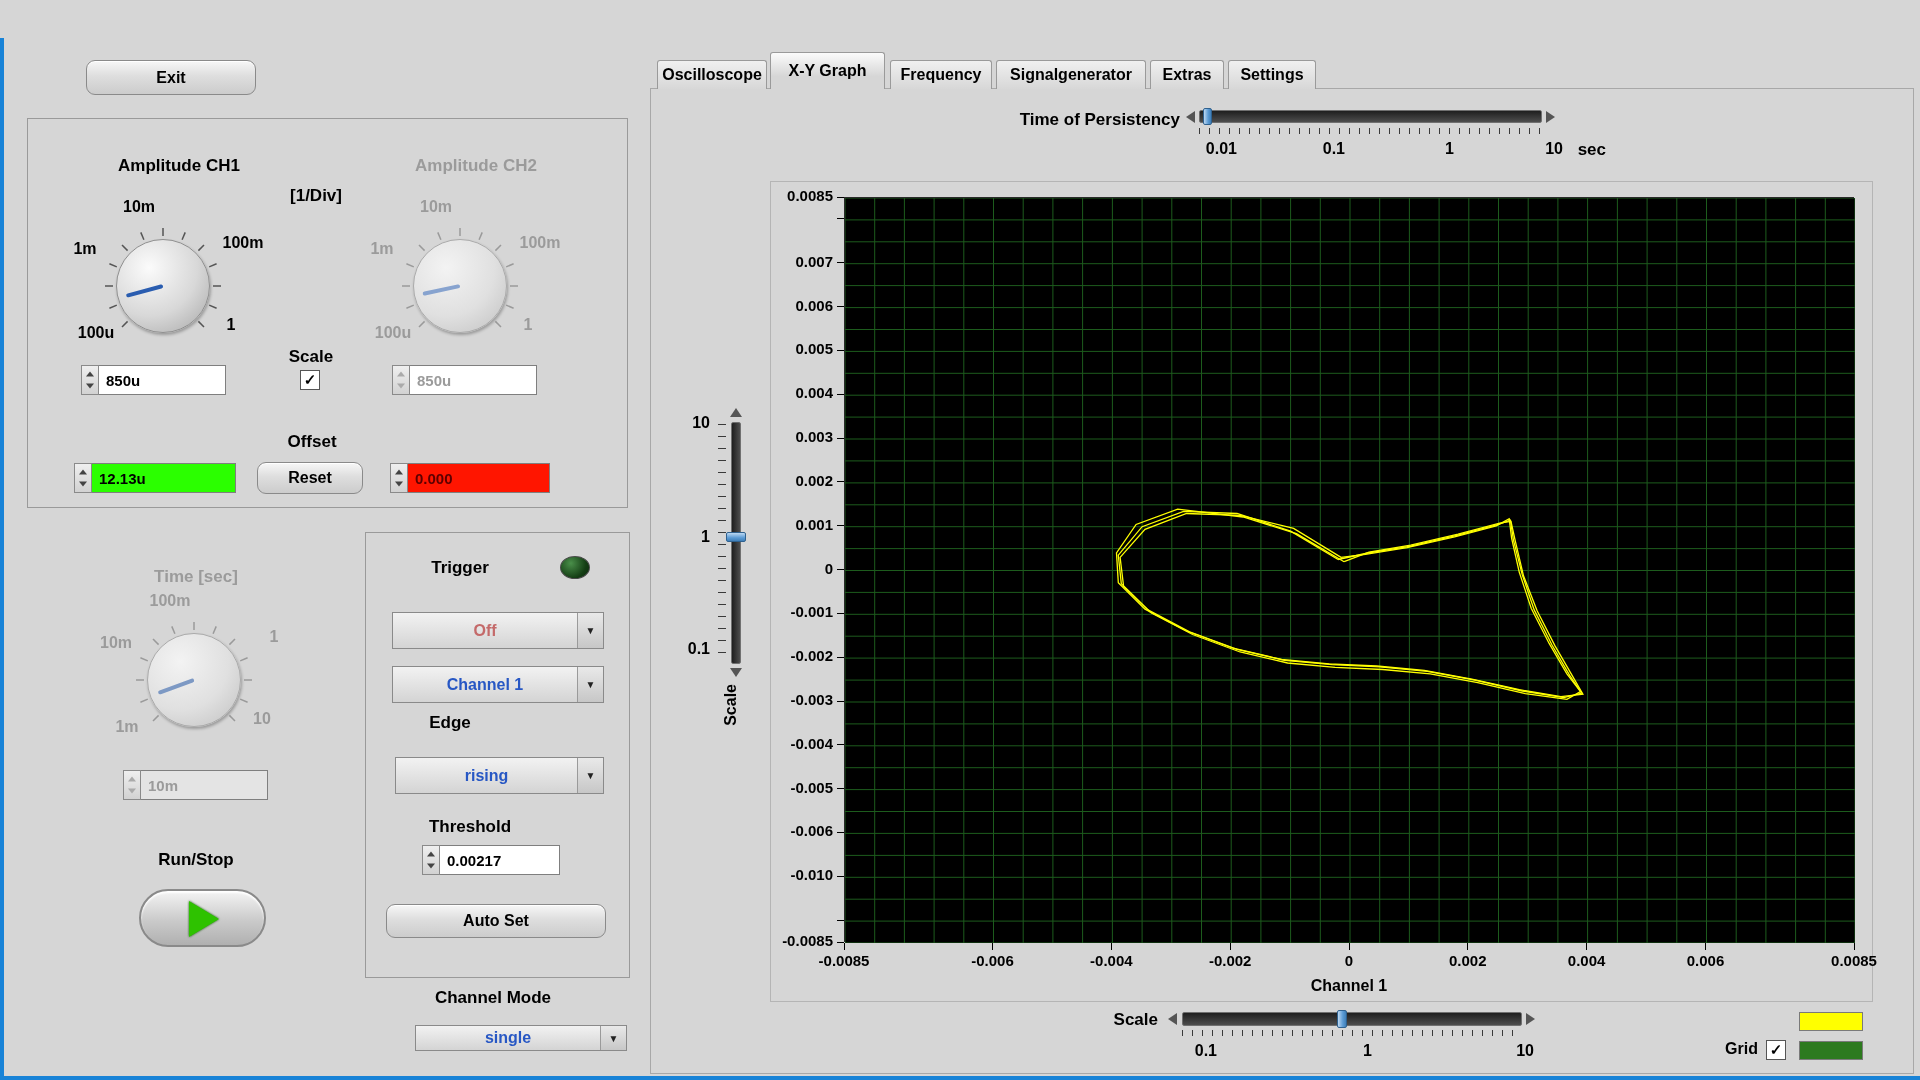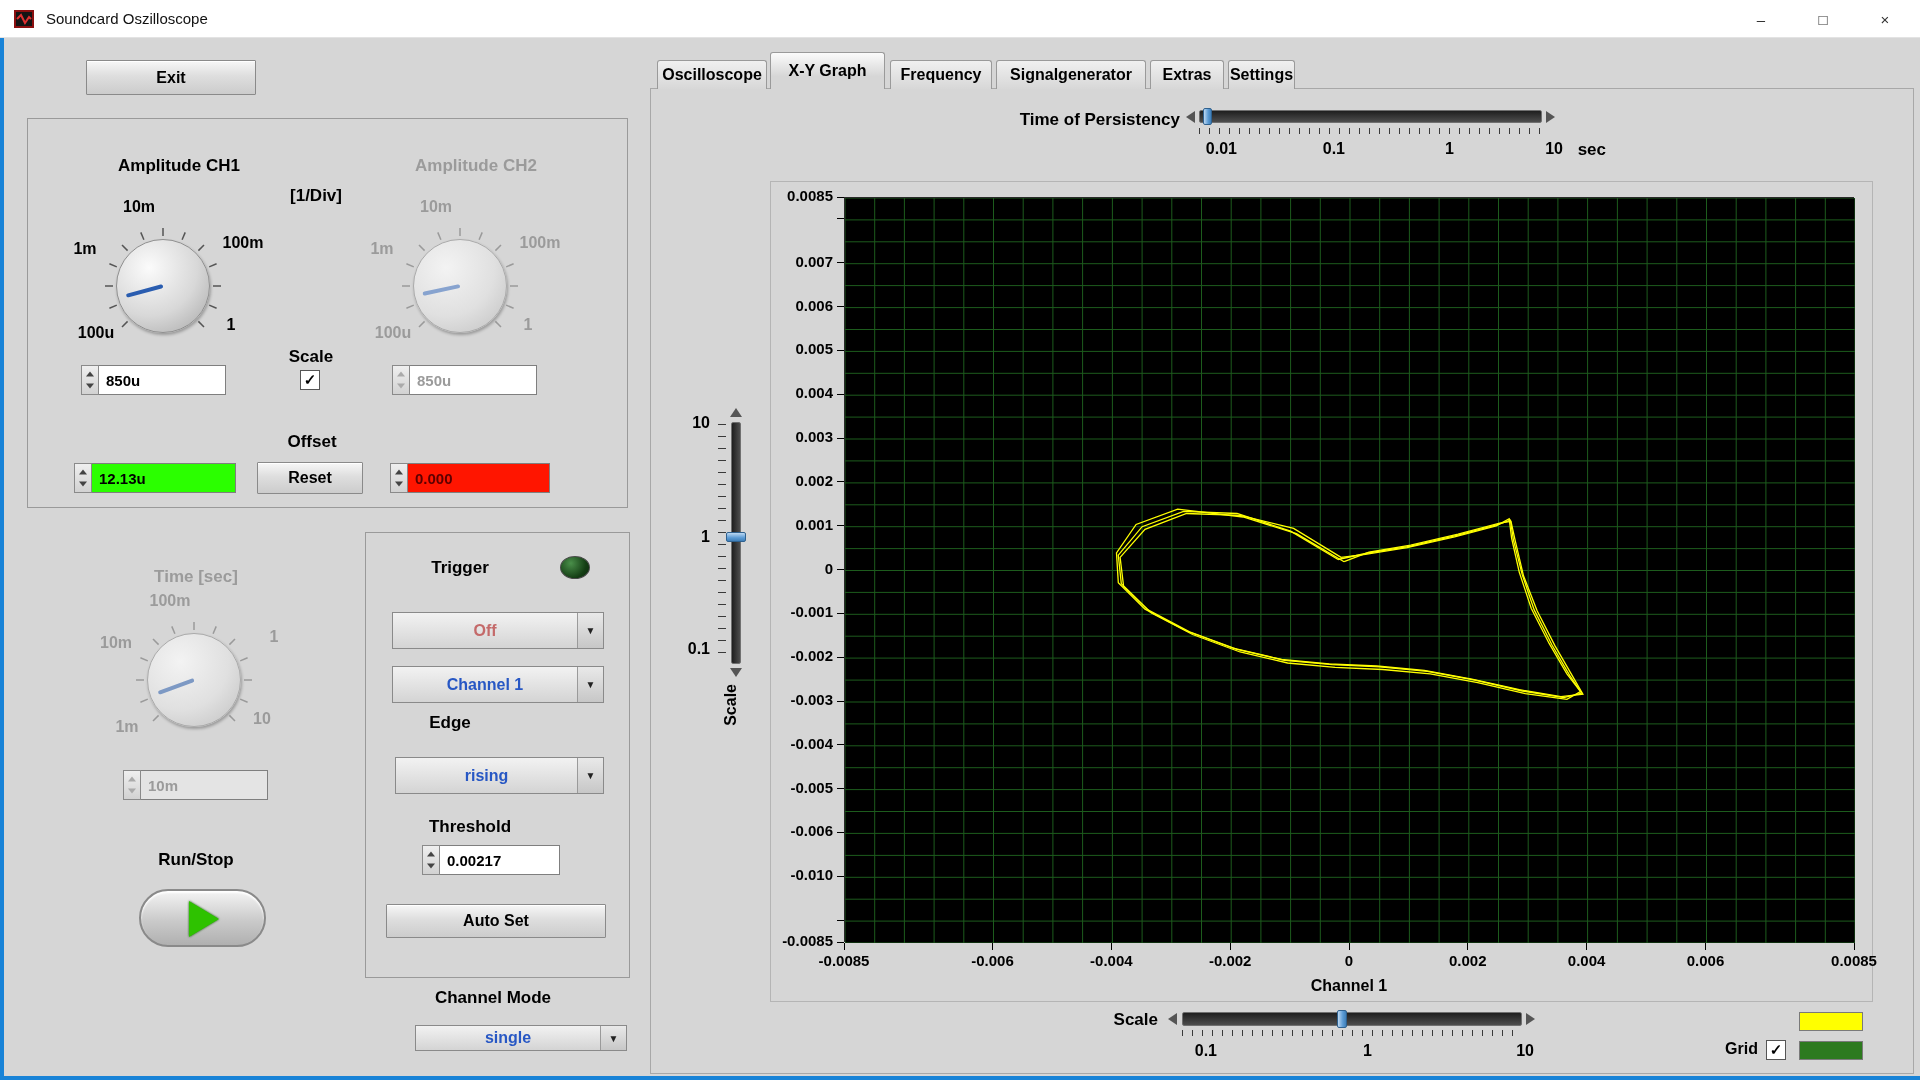--- a/index.html
+++ b/index.html
@@ -10,21 +10,21 @@
   .wbtn{position:absolute;top:0;width:62px;height:38px;display:flex;align-items:center;justify-content:center;font-size:15px;color:#333}
   .appicon{position:absolute;left:12px;top:7px}
   .edge-l{position:absolute;left:0;top:38px;width:4px;height:1042px;background:#1883d7;z-index:9}
   .edge-b{position:absolute;left:0;top:1076px;width:1920px;height:4px;background:#1883d7;z-index:9}
 
   .lb{position:absolute;font-weight:bold;font-size:17px;text-align:center;color:#000}
   .dis{color:#9b9b9b}
   .panel{position:absolute;border:1px solid #9a9a9a;background:transparent}
 
   .btn{position:absolute;display:flex;align-items:center;justify-content:center;font-weight:bold;font-size:16px;color:#000;
-       background:linear-gradient(#f7f7f7,#dedede 45%,#cccccc);border:1px solid #8a8a8a;border-radius:1px;box-shadow:inset 0 1px 0 #ffffff}
+       background:linear-gradient(#f7f7f7,#dedede 45%,#cccccc);border:1px solid #8a8a8a;border-radius:9px;box-shadow:inset 0 1px 0 #ffffff}
 
   .vc{position:absolute;display:flex;height:30px}
   .spin{width:18px;display:flex;flex-direction:column;border:1px solid #8a8a8a;background:linear-gradient(#efefef,#d2d2d2)}
   .spin i{flex:1;position:relative}
   .spin i.up::after{content:'';position:absolute;left:50%;top:55%;transform:translate(-50%,-50%);border:4px solid transparent;border-bottom:5px solid #444;border-top:0}
   .spin i.dn::after{content:'';position:absolute;left:50%;top:45%;transform:translate(-50%,-50%);border:4px solid transparent;border-top:5px solid #444;border-bottom:0}
   .spin.dis i.up::after{border-bottom-color:#aaa}
   .spin.dis i.dn::after{border-top-color:#aaa}
   .field{flex:1;background:#fff;border:1px solid #7f7f7f;border-left:none;display:flex;align-items:center;padding-left:7px;font-size:15px;font-weight:600;color:#000}
   .field.dis{background:#e4e4e4;color:#9b9b9b}
@@ -79,33 +79,20 @@
   .ytick{position:absolute;left:66px;width:7px;height:1px;background:#000}
   .xlab{position:absolute;top:770px;width:80px;text-align:center;font-weight:bold;font-size:15px;color:#000}
   .xtick{position:absolute;top:761px;height:7px;width:1px;background:#000}
   .sw{position:absolute;border:1px solid #7a7a7a}
 </style>
 </head>
 <body>
 
 <div class="window">
 
-  <div class="titlebar">
-    <span class="appicon">
-      <svg width="24" height="24">
-          <rect x="2" y="3" width="20" height="18" fill="#8a0f0f"></rect>
-          <rect x="4" y="5" width="16" height="14" fill="#141414"></rect>
-          <polyline points="5,12 9,8 13,16 17,10 19,12" stroke="#e03030" fill="none" stroke-width="2"></polyline>
-        </svg>
-    </span>
-    <span class="apptitle">Soundcard Oszilloscope</span>
-    <div class="wbtn" style="left:1730px">–</div>
-    <div class="wbtn" style="left:1792px">□</div>
-    <div class="wbtn" style="left:1854px">×</div>
-  </div>
   <div class="edge-l"></div>
   <div class="edge-b"></div>
 
   <div class="btn" style="left:86px;top:60px;width:170px;height:35px">Exit</div>
 
   <div class="panel" style="left:27px;top:118px;width:601px;height:390px"></div>
   <div class="lb" style="left:79px;top:156px;width:200px">Amplitude CH1</div>
   <div class="lb" style="left:266px;top:186px;width:100px">[1/Div]</div>
   <div class="lb dis" style="left:376px;top:156px;width:200px">Amplitude CH2</div>
 
@@ -265,21 +252,21 @@
     <span class="txt txt-blue">single</span>
     <span class="arr">▼</span>
   </div>
 
   <div class="tabpage"></div>
   <div class="tab" style="left:657px;width:110px">Oscilloscope</div>
   <div class="tab active" style="left:770px;width:115px">X-Y Graph</div>
   <div class="tab" style="left:890px;width:102px">Frequency</div>
   <div class="tab" style="left:996px;width:150px">Signalgenerator</div>
   <div class="tab" style="left:1150px;width:74px">Extras</div>
-  <div class="tab" style="left:1228px;width:67px">Settings</div>
+  <div class="tab" style="left:1228px;width:88px">Settings</div>
 
   <div class="lb" style="left:950px;top:110px;width:230px;text-align:right">Time of Persistency</div>
   <div class="tri l" style="left:1186px;top:111px"></div>
   <div class="track-h" style="left:1199px;top:110px;width:343px;height:13px"></div>
   <div class="thumb" style="left:1203px;top:108px;width:9px;height:17px"></div>
   <div class="tri r" style="left:1546px;top:111px"></div>
   <div class="ticks-h" style="left:1199px;top:128px;width:343px;height:6px"></div>
   <div class="slab" style="left:1177px;top:140px;width:60px">0.01</div>
   <div class="slab" style="left:1285px;top:140px;width:60px">0.1</div>
   <div class="slab" style="left:1394px;top:140px;width:60px">1</div>

